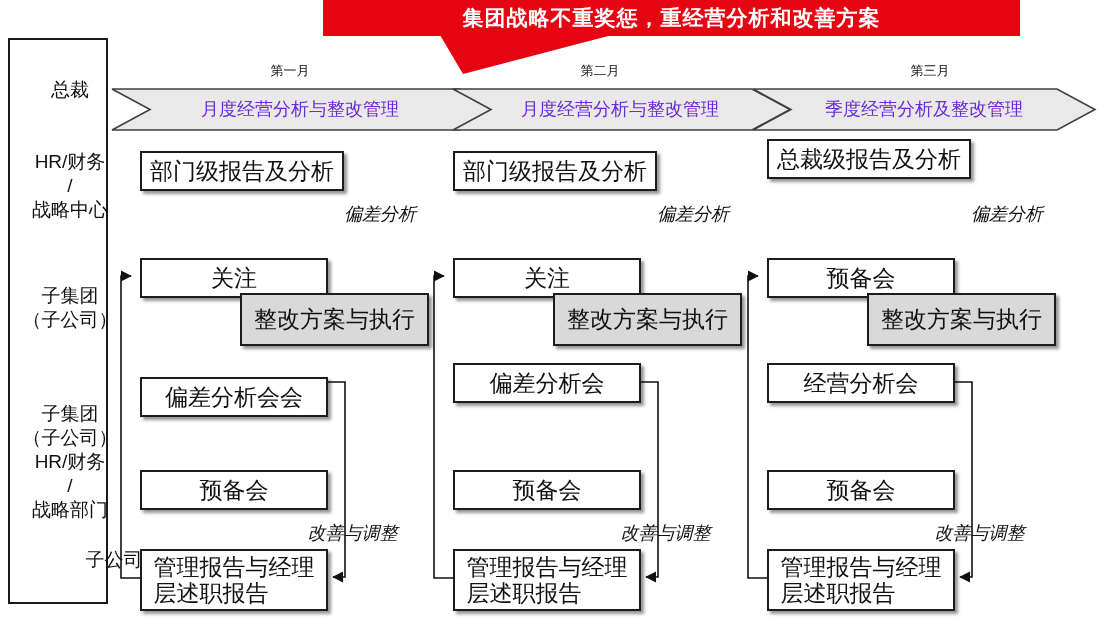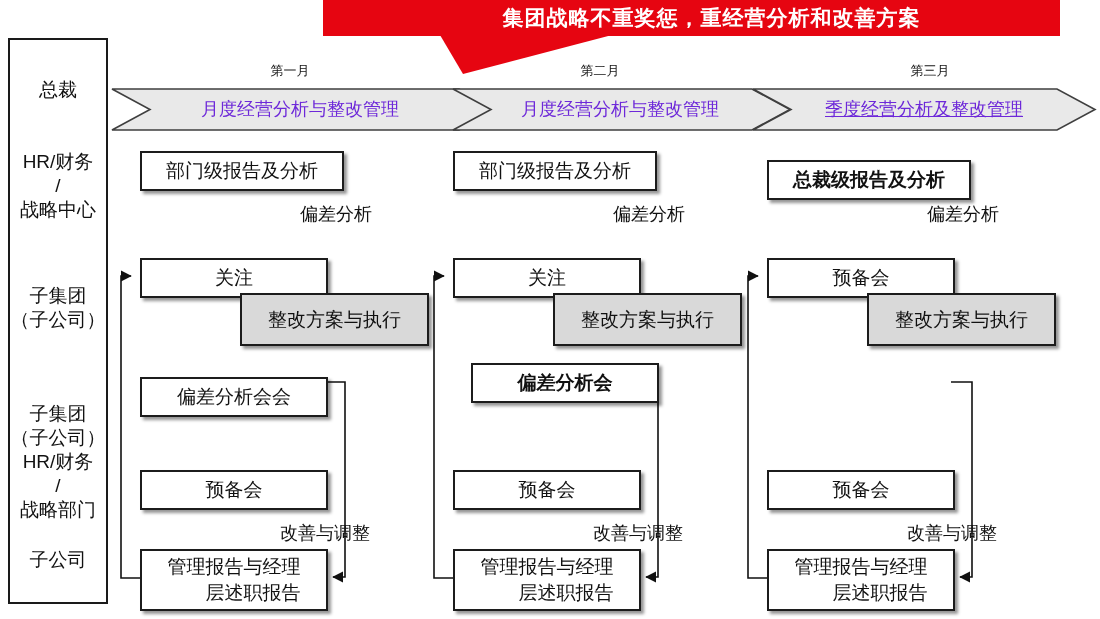--- a/index.html
+++ b/index.html
@@ -7,44 +7,44 @@
   #stage{position:relative;width:1100px;height:619px;background:#fff;overflow:hidden;}
 
   
   #wires{position:absolute;left:0;top:0;z-index:1;}
   .lbl{position:absolute;z-index:4;color:#111;}
 
   
   .banner{position:absolute;left:323px;top:0;width:697px;height:36px;
           background:var(--red,#e60511);z-index:5;
           color:#fff;font-size:21px;font-weight:bold;text-align:center;line-height:36px;
-          letter-spacing:1px;padding-left:40px;}
+          letter-spacing:1px;}
 
   
   .sidebar{position:absolute;left:8px;top:38px;width:96px;height:562px;
            background:#fff;border:2px solid #1a1a1a;z-index:2;}
-  .side-item{position:absolute;left:0;width:100%;text-align:center;
+  .side-item{position:absolute;left:12px;width:100%;text-align:center;
              font-size:19px;line-height:24px;color:#111;white-space:pre-line;}
 
   
   .month{position:absolute;top:62px;width:120px;height:26px;text-align:center;
          font-size:13px;color:#111;z-index:4;}
 
   
   .phase{position:absolute;top:89px;height:41px;line-height:41px;text-align:center;
          font-size:18px;color:#6d28d9;z-index:4;}
 
   
   .box{position:absolute;background:#fff;border:2px solid #1c1c1c;z-index:2;
        box-shadow:3px 3px 3px rgba(0,0,0,0.42);
-       text-align:right;font-size:19px;color:#111;display:flex;align-items:center;justify-content:center;}
+       text-align:left;font-size:23px;color:#111;display:flex;align-items:center;justify-content:center;}
   .box.gray{background:var(--gray,#d9d9d9);z-index:3;}
   .pre{white-space:pre-line;}
 
-  .small-lbl{font-size:18px;}
+  .small-lbl{font-size:18px;text-align:center;font-style:italic;}
 </style>
 </head>
 <body>
 
 <div id="stage">
 
   <svg id="wires" width="1100" height="619">
     <defs>
       <marker id="arr" markerWidth="8" markerHeight="8" refX="6.5" refY="3.5" orient="auto">
         <path d="M0,0 L7,3.5 L0,7 Z" fill="#111"></path>
@@ -76,53 +76,54 @@
     <div class="side-item pre" style="top:110px;">HR/财务
 /
 战略中心</div>
     <div class="side-item pre" style="top:244px;">子集团
 （子公司）</div>
     <div class="side-item pre" style="top:362px;">子集团
 （子公司）
 HR/财务
 /
 战略部门</div>
-    <div class="side-item pre" style="top:508px;">子公司</div>
+    <div class="side-item pre" style="top:508px;margin-left:44px;">子公司</div>
   </div>
 
   <div class="month" style="left:230px;">第一月</div>
   <div class="month" style="left:540px;">第二月</div>
   <div class="month" style="left:870px;">第三月</div>
 
   <div class="phase" style="left:140px;width:320px;">月度经营分析与整改管理</div>
   <div class="phase" style="left:480px;width:280px;">月度经营分析与整改管理</div>
-  <div class="phase" style="left:784px;width:280px;text-decoration:underline;">季度经营分析及整改管理</div>
+  <div class="phase" style="left:784px;width:280px;">季度经营分析及整改管理</div>
 
   <div class="box" style="left:140px;top:151px;width:200px;height:36px;">部门级报告及分析</div>
   <div class="lbl small-lbl" style="left:300px;top:202px;width:160px;">偏差分析</div>
   <div class="box" style="left:140px;top:258px;width:184px;height:36px;">关注</div>
   <div class="box gray" style="left:240px;top:293px;width:185px;height:49px;">整改方案与执行</div>
   <div class="box" style="left:140px;top:377px;width:184px;height:36px;">偏差分析会会</div>
   <div class="box" style="left:140px;top:470px;width:184px;height:36px;">预备会</div>
   <div class="lbl small-lbl" style="left:280px;top:521px;width:145px;">改善与调整</div>
   <div class="box pre" style="left:140px;top:549px;width:184px;height:58px;line-height:26px;">管理报告与经理
 层述职报告</div>
 
   <div class="box" style="left:453px;top:151px;width:200px;height:36px;">部门级报告及分析</div>
   <div class="lbl small-lbl" style="left:613px;top:202px;width:160px;">偏差分析</div>
   <div class="box" style="left:453px;top:258px;width:184px;height:36px;">关注</div>
   <div class="box gray" style="left:553px;top:293px;width:185px;height:49px;">整改方案与执行</div>
-  <div class="box" style="left:471px;top:363px;width:184px;height:36px;font-weight:bold;">偏差分析会</div>
+  <div class="box" style="left:453px;top:363px;width:184px;height:36px;">偏差分析会</div>
   <div class="box" style="left:453px;top:470px;width:184px;height:36px;">预备会</div>
   <div class="lbl small-lbl" style="left:593px;top:521px;width:145px;">改善与调整</div>
   <div class="box pre" style="left:453px;top:549px;width:184px;height:58px;line-height:26px;">管理报告与经理
 层述职报告</div>
 
-  <div class="box" style="left:767px;top:160px;width:200px;height:36px;font-weight:bold;">总裁级报告及分析</div>
+  <div class="box" style="left:767px;top:139px;width:200px;height:36px;">总裁级报告及分析</div>
   <div class="lbl small-lbl" style="left:927px;top:202px;width:160px;">偏差分析</div>
   <div class="box" style="left:767px;top:258px;width:184px;height:36px;">预备会</div>
   <div class="box gray" style="left:867px;top:293px;width:185px;height:49px;">整改方案与执行</div>
+  <div class="box" style="left:767px;top:363px;width:184px;height:36px;">经营分析会</div>
   <div class="box" style="left:767px;top:470px;width:184px;height:36px;">预备会</div>
   <div class="lbl small-lbl" style="left:907px;top:521px;width:145px;">改善与调整</div>
   <div class="box pre" style="left:767px;top:549px;width:184px;height:58px;line-height:26px;">管理报告与经理
 层述职报告</div>
 
 </div>
 
 </body></html>

